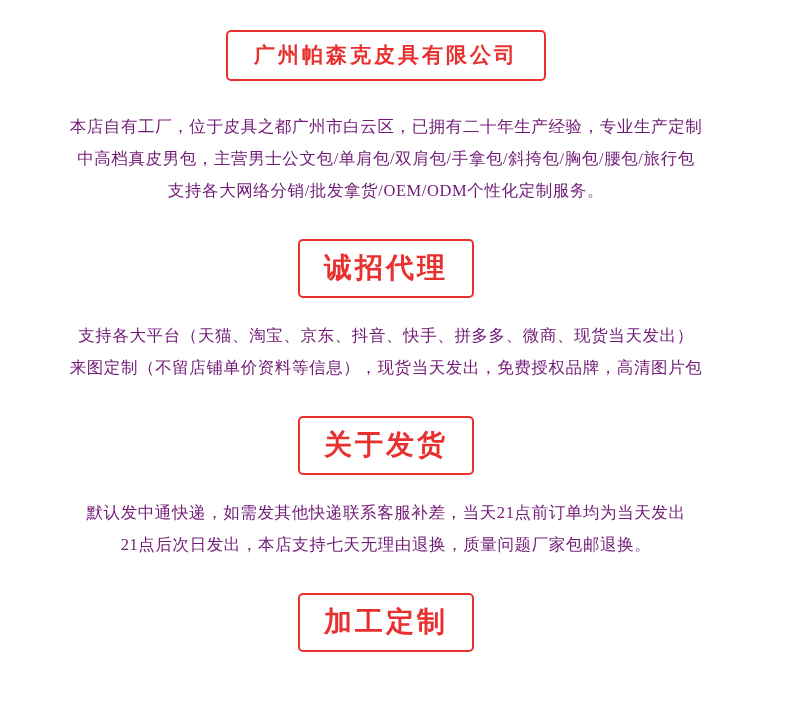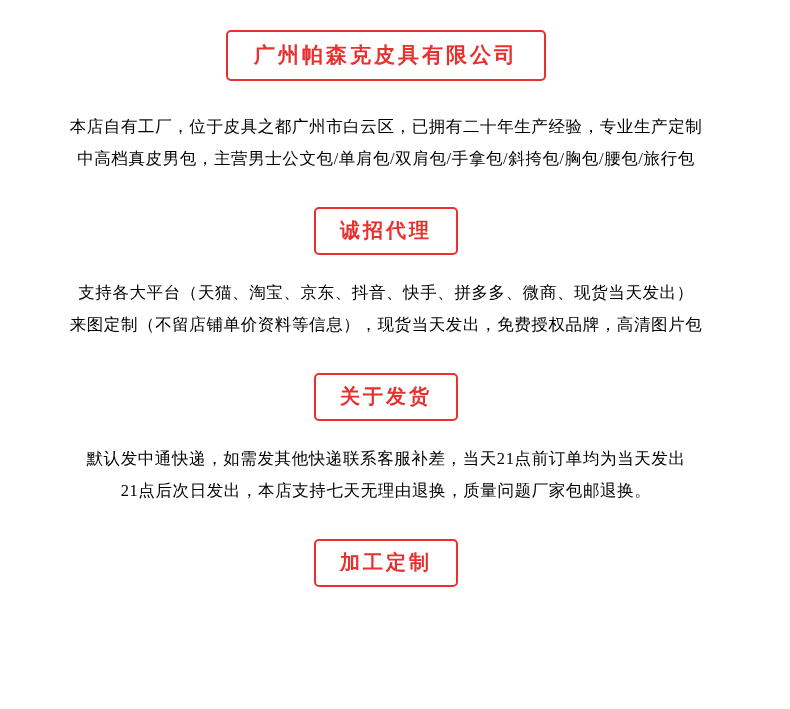--- a/index.html
+++ b/index.html
@@ -34,31 +34,31 @@
     background: #ffffff;
     box-sizing: border-box;
   }
   .badge-title {
     font-size: 21px;
     padding: 9px 26px 10px 26px;
     margin-top: 8px;
     letter-spacing: 3px;
   }
   .badge-section {
-    font-size: 20px;
+    font-size: 28px;
     padding: 8px 24px 9px 24px;
     letter-spacing: 3px;
     text-align: center;
   }
   .block {
     width: 100%;
     text-align: center;
     font-size: 16.5px;
     line-height: 32px;
-    color: #000000;
+    color: #701a75;
     letter-spacing: 0.6px;
   }
   .block .line {
     display: block;
     white-space: nowrap;
   }
   .gap-after-title { height: 30px; }
   .gap-before-sec { height: 32px; }
   .gap-after-sec { height: 22px; }
   .sec-wrap {
@@ -73,20 +73,21 @@
 
 <div class="page">
 
   <div class="badge badge-title">广州帕森克皮具有限公司</div>
 
   <div class="gap-after-title"></div>
 
   <div class="block">
     <span class="line">本店自有工厂，位于皮具之都广州市白云区，已拥有二十年生产经验，专业生产定制</span>
     <span class="line">中高档真皮男包，主营男士公文包/单肩包/双肩包/手拿包/斜挎包/胸包/腰包/旅行包</span>
+    <span class="line">支持各大网络分销/批发拿货/OEM/ODM个性化定制服务。</span>
   </div>
 
   <div class="gap-before-sec"></div>
 
   <div class="sec-wrap">
     <div class="badge badge-section">诚招代理</div>
     <div class="gap-after-sec"></div>
     <div class="block">
       <span class="line">支持各大平台（天猫、淘宝、京东、抖音、快手、拼多多、微商、现货当天发出）</span>
       <span class="line">来图定制（不留店铺单价资料等信息），现货当天发出，免费授权品牌，高清图片包</span>

